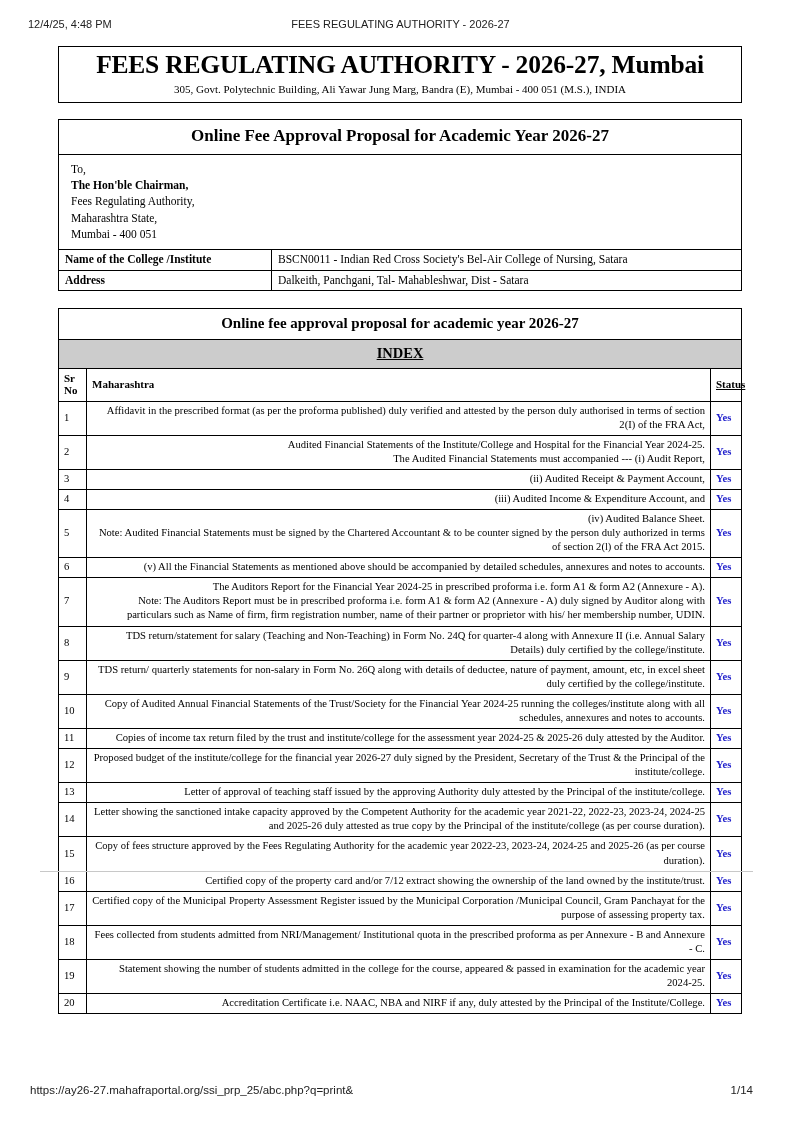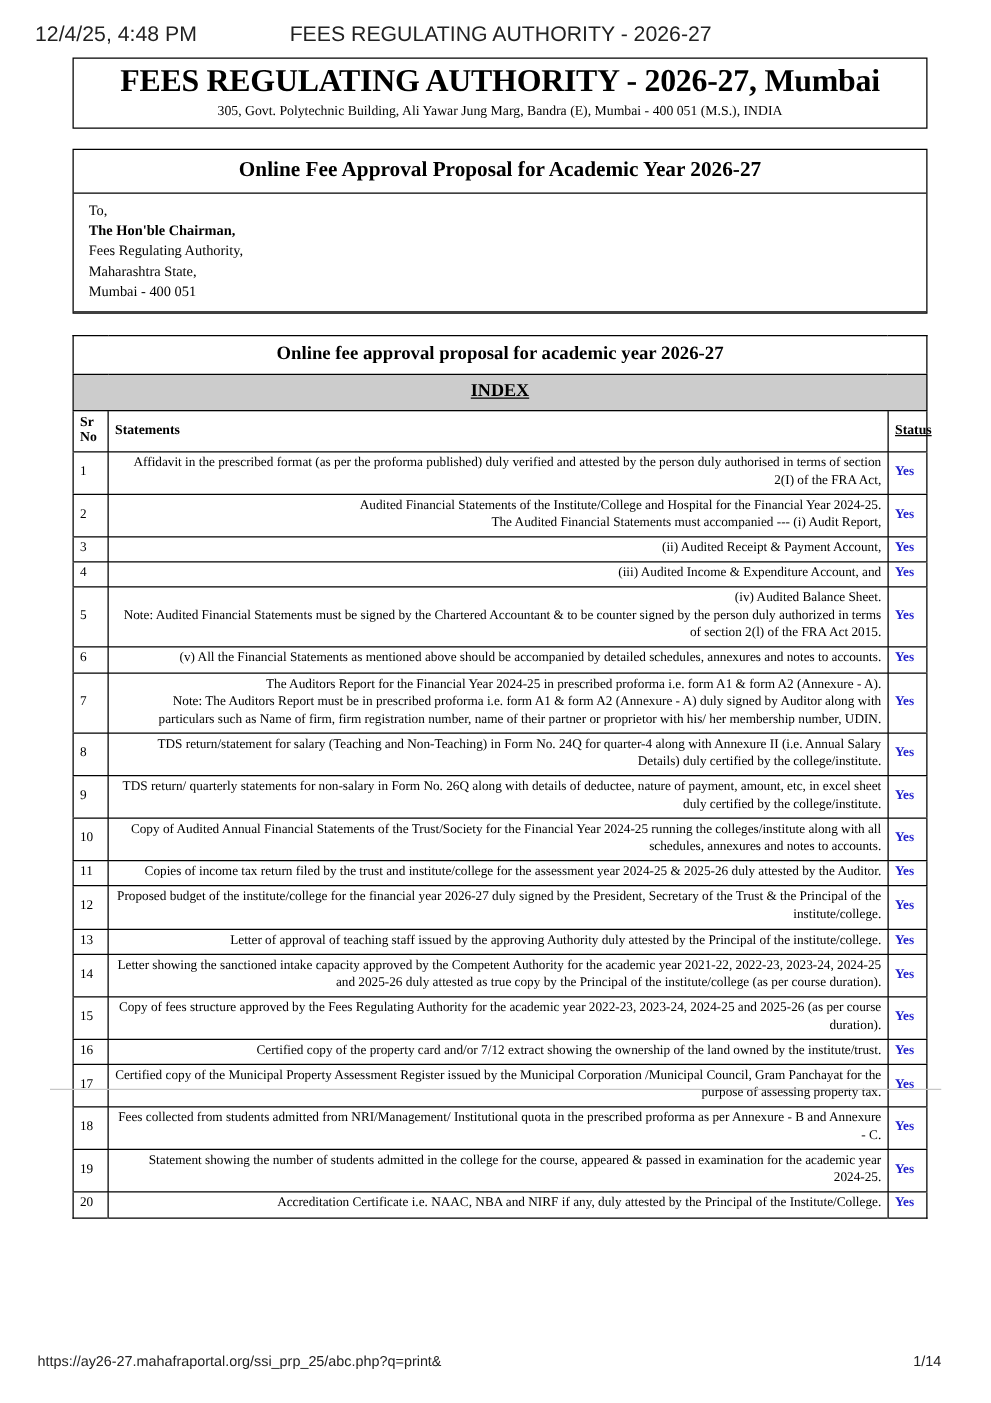--- a/index.html
+++ b/index.html
@@ -18,21 +18,21 @@
   }
 
   
   .print-head {
     position: absolute;
     top: 18px;
     left: 0;
     width: 793px;
     height: 16px;
     font-family: "Liberation Sans", "DejaVu Sans", sans-serif;
-    font-size: 17px;
+    font-size: 11px;
     color: #222;
   }
   .print-head .ph-left {
     position: absolute;
     left: 28px;
     top: 0;
     white-space: nowrap;
   }
   .print-head .ph-center {
     position: absolute;
@@ -241,20 +241,32 @@
     <div class="proposal-title">Online Fee Approval Proposal for Academic Year 2026-27</div>
 
     <div class="to-block">
       <div>To,</div>
       <div class="bold">The Hon'ble Chairman,</div>
       <div>Fees Regulating Authority,</div>
       <div>Maharashtra State,</div>
       <div>Mumbai - 400 051</div>
     </div>
 
+    <table class="info-table">
+      <tbody>
+        <tr>
+          <td class="info-label">Name of the College /Institute</td>
+          <td>BSCN0011 - Indian Red Cross Society's Bel-Air College of Nursing, Satara</td>
+        </tr>
+        <tr>
+          <td class="info-label">Address</td>
+          <td>Dalkeith, Panchgani, Tal- Mahableshwar, Dist - Satara</td>
+        </tr>
+      </tbody>
+    </table>
   </div>
 
   <div class="index-wrap">
     <table class="index-table">
       <colgroup>
         <col class="col-sr">
         <col class="col-part">
         <col class="col-stat">
       </colgroup>
       <thead>
@@ -262,21 +274,21 @@
           <td colspan="3">Online fee approval proposal for academic year 2026-27</td>
         </tr>
         <tr class="ix-index">
           <td colspan="3">INDEX</td>
         </tr>
         <tr class="ix-head">
           <td class="col-sr">
             <span>Sr</span><br>
             <span>No</span>
           </td>
-          <td class="col-part">Statements</td>
+          <td class="col-part">Maharashtra</td>
           <td class="col-stat">Status</td>
         </tr>
       </thead>
       <tbody id="index-body">
           <tr>
             <td class="cell-sr">1</td>
             <td class="cell-part">
               <p>Affidavit in the prescribed format (as per the proforma published) duly verified and attested by the person duly authorised in terms of section 2(I) of the FRA Act,</p>
             </td>
             <td class="cell-stat">Yes</td>

